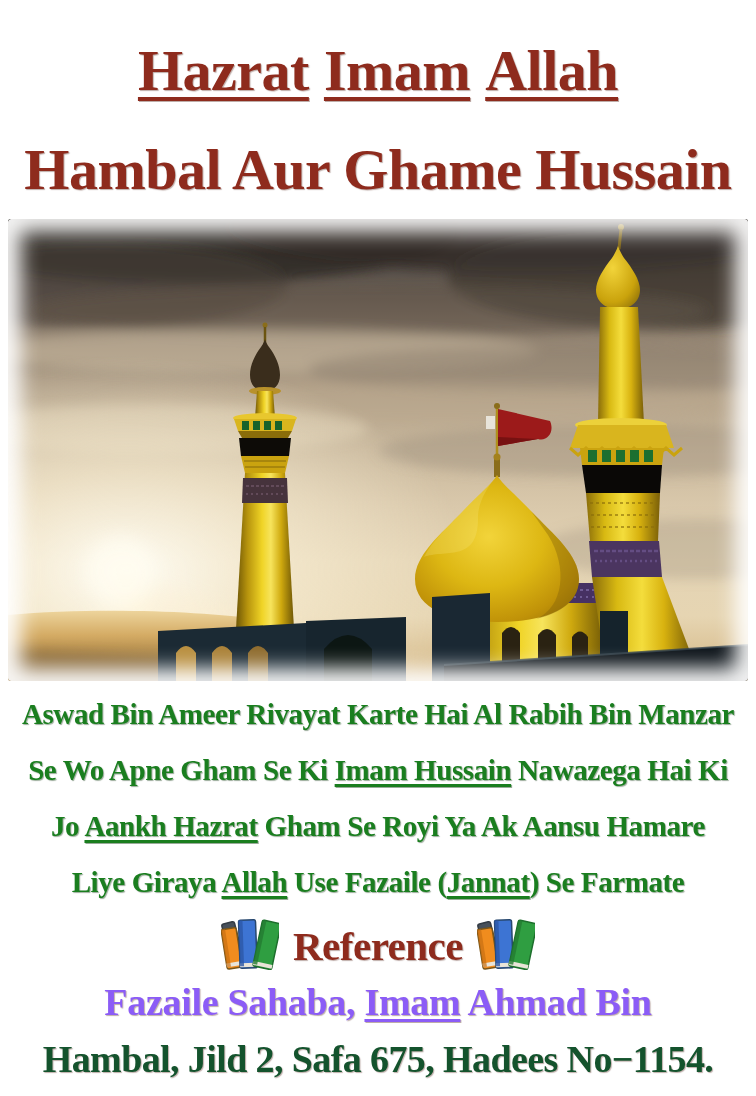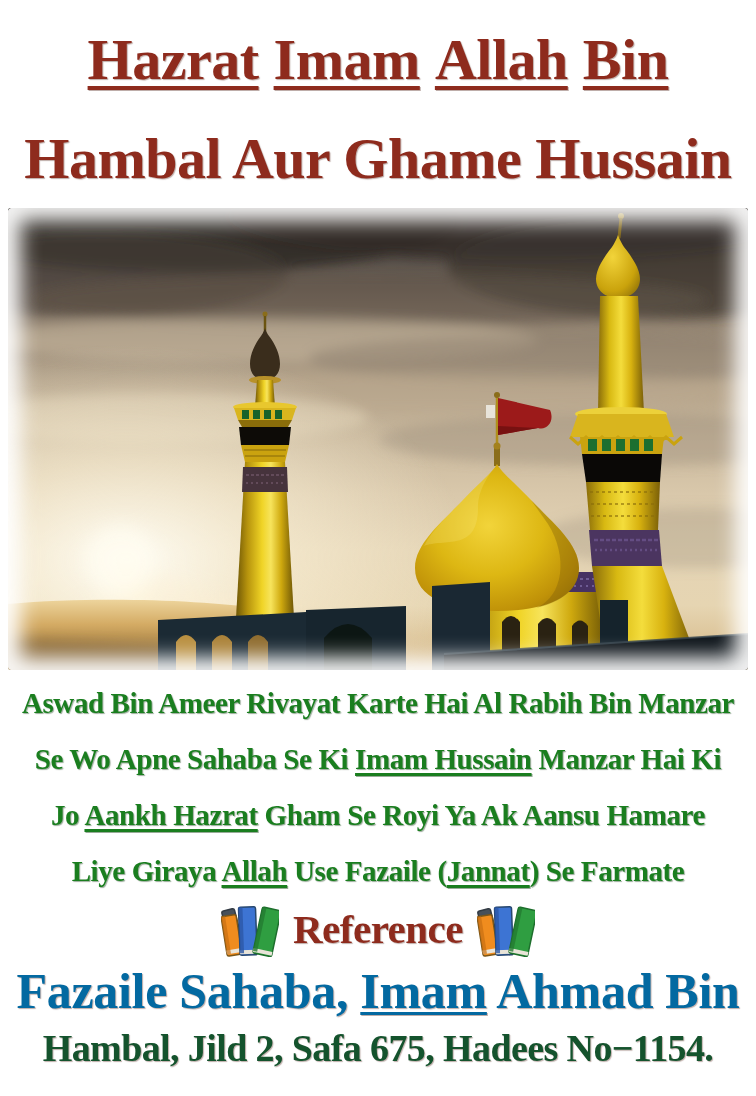--- a/index.html
+++ b/index.html
@@ -3,21 +3,21 @@
 <meta charset="utf-8">
 <style>
   html,body{margin:0;padding:0;}
   body{
     width:756px;height:1096px;overflow:hidden;background:#ffffff;
     font-family:"Liberation Serif", serif;font-weight:bold;
     position:relative;
   }
   p{margin:0;}
   
-  .title-block{padding-top:10px;}
+  .title-block{padding-top:21px;}
   .title-line{
     height:99px;line-height:99px;text-align:center;white-space:nowrap;
     font-size:58px;color:#8e2b1d;letter-spacing:-0.5px;
     text-shadow:1px 1px 1px rgba(70,20,10,.35);
   }
   .title-line.words{display:flex;justify-content:center;align-items:center;gap:0.26em;}
   .u-word{text-decoration:underline;text-decoration-thickness:4px;text-underline-offset:7px;}
   
   .photo{
     margin:0 8px;width:740px;height:462px;position:relative;border-radius:3px;overflow:hidden;
@@ -30,51 +30,50 @@
   
   .hadith{margin-top:5px;}
   .h-line{
     text-align:center;white-space:nowrap;line-height:56px;height:56px;
     font-size:29px;color:#1a7e1f;letter-spacing:-0.4px;
     text-shadow:1px 1px 1px rgba(0,45,0,.4);
   }
   .u{text-decoration:underline;text-decoration-thickness:2.5px;text-underline-offset:4px;}
   
   .reference-row{
-    height:60px;margin-top:0;display:flex;align-items:center;justify-content:center;gap:14px;
+    height:60px;margin-top:0;display:flex;align-items:flex-end;justify-content:center;gap:14px;
   }
   .ref-label{
     font-size:41px;color:#8e2b1d;letter-spacing:-0.5px;
     text-shadow:1px 1px 1px rgba(70,20,10,.35);
   }
   .books-icon{width:58px;height:56px;}
   
   .source{margin-top:4px;}
   .s-line1{
     text-align:center;white-space:nowrap;line-height:56px;height:56px;
-    font-size:50px;color:#0369a1;letter-spacing:-0.3px;
+    font-size:38px;color:#8b5cf6;letter-spacing:-0.3px;
     text-shadow:1px 1px 1px rgba(70,20,10,.35);
   }
   .s-line2{
     text-align:center;white-space:nowrap;line-height:58px;height:58px;
     font-size:38px;color:#14532d;letter-spacing:-0.6px;
     text-shadow:1px 1px 1px rgba(70,20,10,.35);
   }
 </style>
 </head>
 <body>
 
 <div class="poster">
 
   <header class="title-block">
     <div class="title-line words">
       <span class="u-word">Hazrat</span>
       <span class="u-word">Imam</span>
       <span class="u-word">Allah</span>
-      <span class="u-word">Bin</span>
     </div>
     <div class="title-line">Hambal Aur Ghame Hussain</div>
   </header>
 
   <figure class="photo">
     <svg viewBox="0 0 740 462" preserveAspectRatio="none">
       <defs>
         <linearGradient id="sky" x1="0" y1="0" x2="0" y2="1">
           <stop offset="0" stop-color="#413c39"></stop>
             <stop offset="0.08" stop-color="#4e4843"></stop>
@@ -243,21 +242,21 @@
         <rect x="592" y="392" width="28" height="54" fill="#15232c"></rect>
         <polygon points="436,446 740,426 740,462 436,462" fill="#0e151b"></polygon>
         <line x1="436" y1="446" x2="740" y2="426" stroke="#33424c" stroke-width="2" opacity="0.8"></line>
       </g>
     </svg>
     <div class="photo-fade"></div>
   </figure>
 
   <section class="hadith">
     <p class="h-line">Aswad Bin Ameer Rivayat Karte Hai Al Rabih Bin Manzar</p>
-    <p class="h-line"><span>Se Wo Apne Sahaba Se Ki </span><span class="u">Imam Hussain</span><span> Manzar Hai Ki</span></p>
+    <p class="h-line"><span>Se Wo Apne Gham Se Ki </span><span class="u">Imam Hussain</span><span> Nawazega Hai Ki</span></p>
     <p class="h-line"><span>Jo </span><span class="u">Aankh Hazrat</span><span> Gham Se Royi Ya Ak Aansu Hamare</span></p>
     <p class="h-line"><span>Liye Giraya </span><span class="u">Allah</span><span> Use Fazaile (</span><span class="u">Jannat</span><span>) Se Farmate</span></p>
   </section>
 
   <div class="reference-row">
     <svg class="books-icon" viewBox="0 0 58 56">
       <defs>
         <g id="books-stack">
           <g transform="rotate(-14 14 40)">
             <rect x="8" y="8" width="13" height="44" rx="2" fill="#47505a" stroke="#333b44" stroke-width="1.5"></rect>

